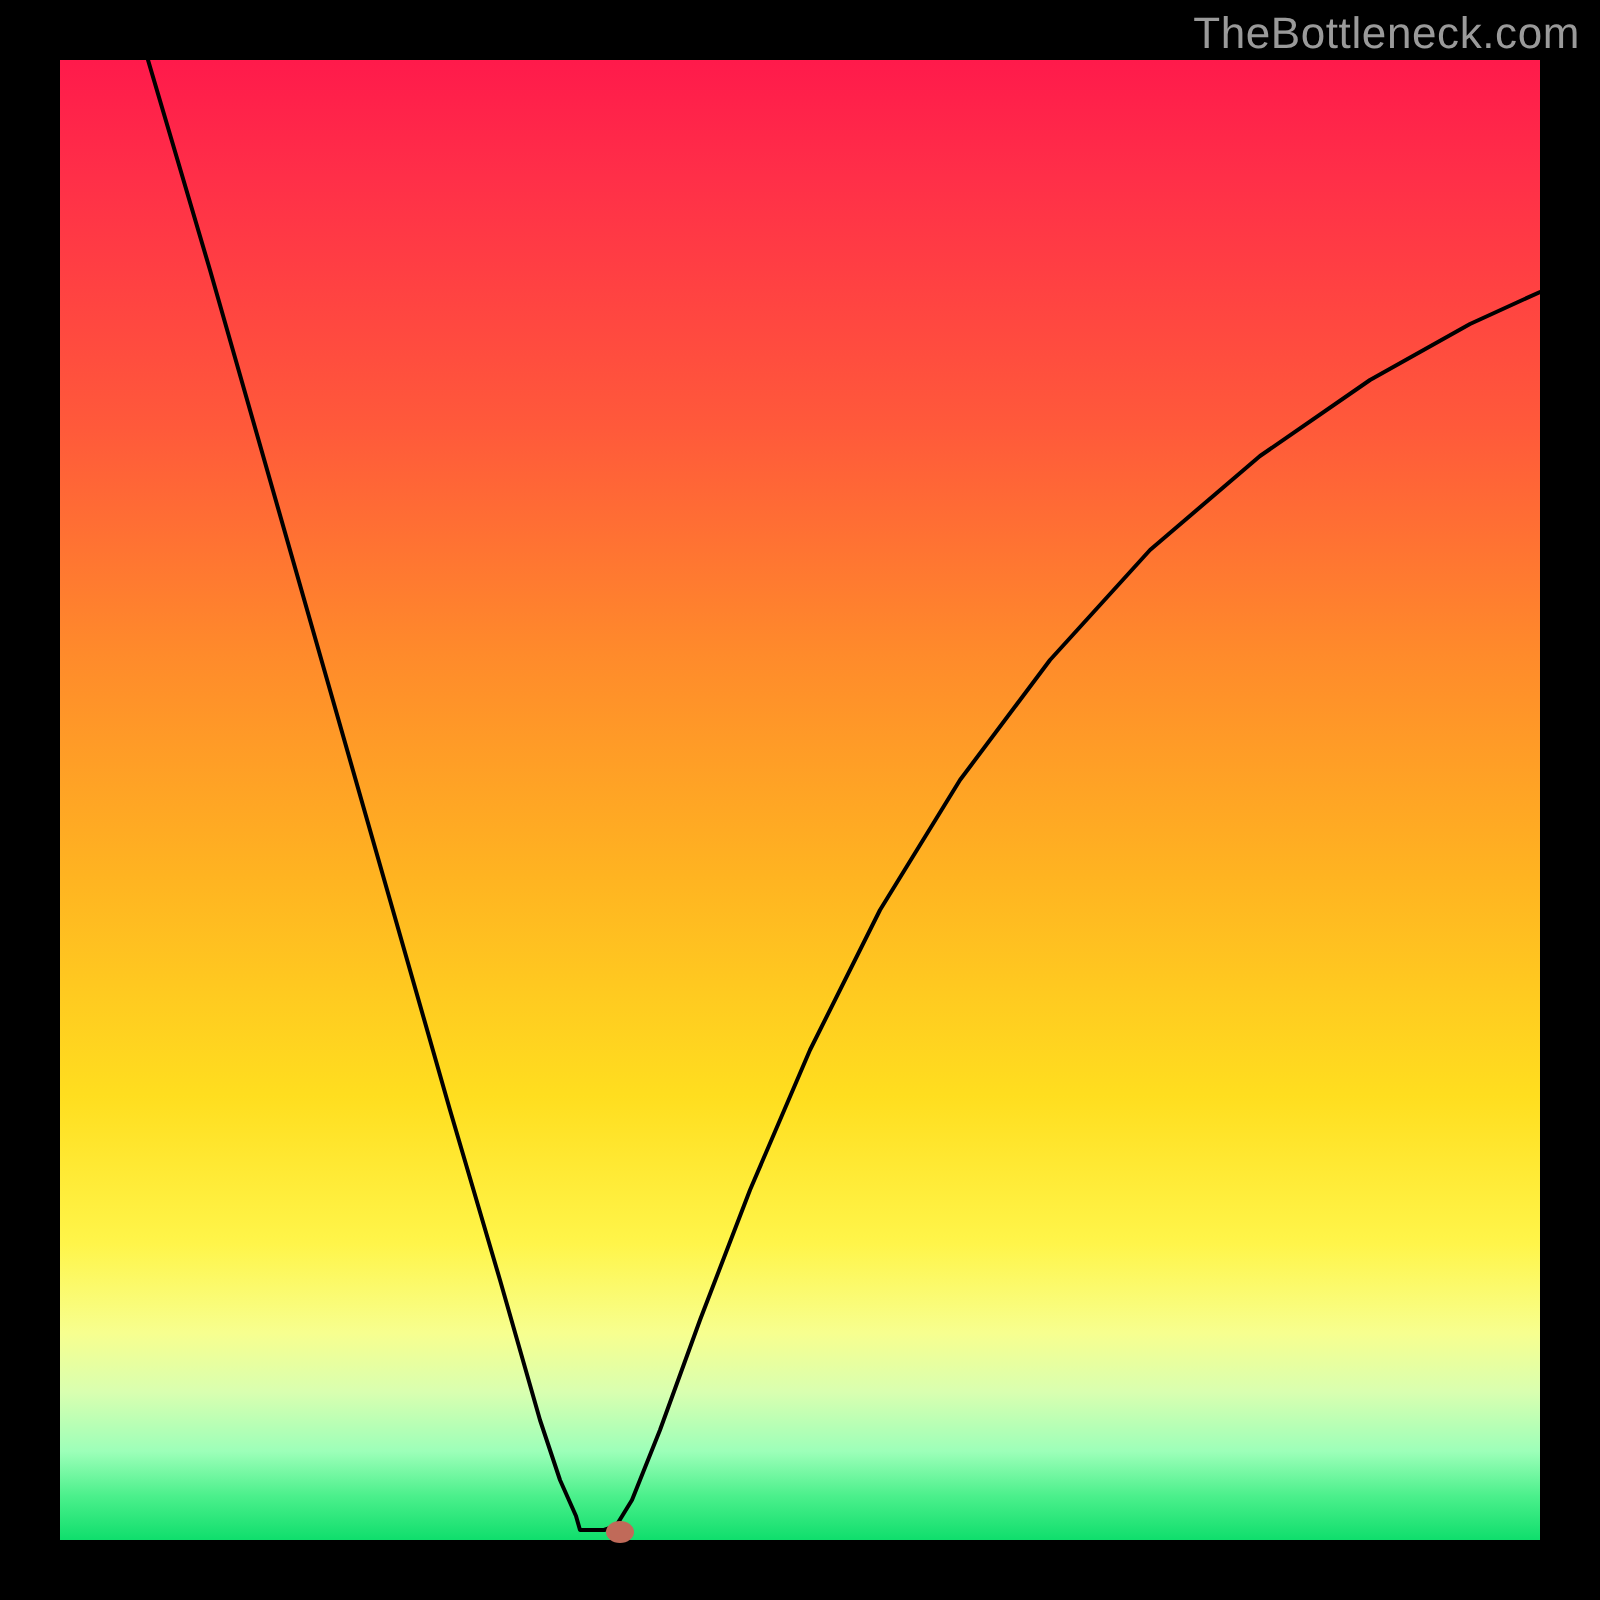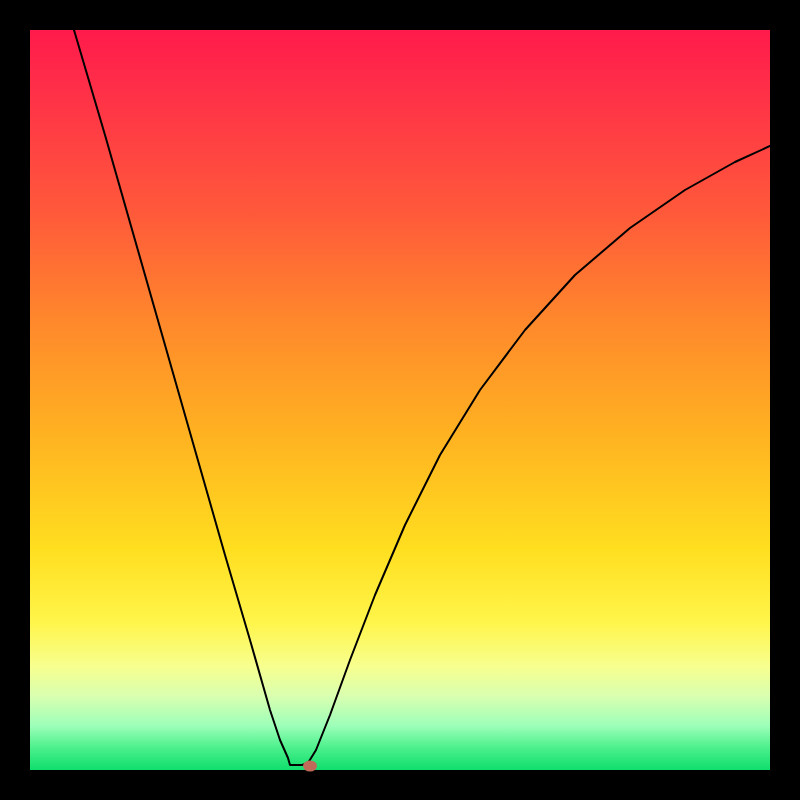--- a/index.html
+++ b/index.html
@@ -63,20 +63,21 @@
     font-size: 22px;
     letter-spacing: 0.3px;
     user-select: none;
   }
 </style>
 </head>
 <body>
 
 <div class="stage">
 
+  <div class="watermark">TheBottleneck.com</div>
 
   <div class="plot">
     <svg class="curve" viewBox="0 0 740 740" preserveAspectRatio="none">
       <path fill="none" stroke="#000" stroke-width="2" stroke-linejoin="round" stroke-linecap="round" d="M44 0 L75 105 L105 210 L135 315 L165 420 L195 525 L220 610 L240 680 L250 710 L258 728 L260 735 L272 735 L278 733 L286 720 L300 685 L320 630 L345 565 L375 495 L410 425 L450 360 L495 300 L545 245 L600 198 L655 160 L705 132 L740 116"></path>
     </svg>
     <div class="marker" style="left: 280px; top: 736px; background: rgb(192, 106, 89);"></div>
   </div>
 
 </div>
 

